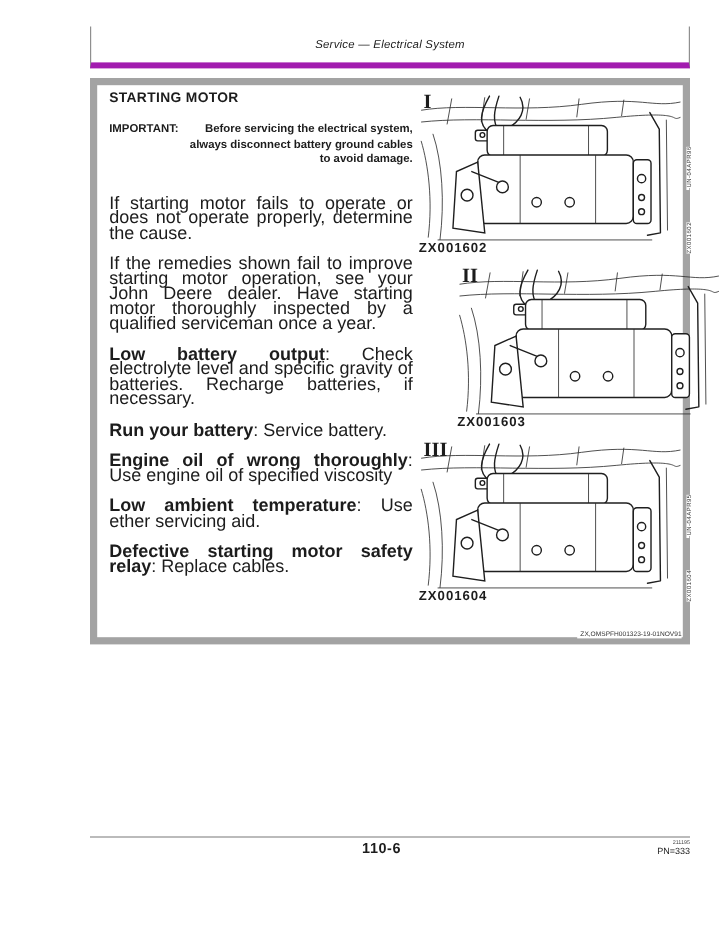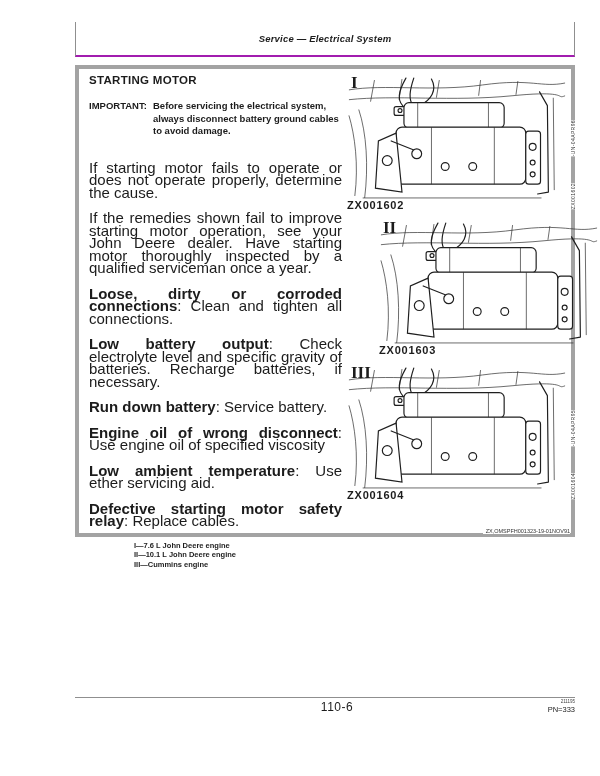--- a/index.html
+++ b/index.html
@@ -13,34 +13,34 @@
     color: #1c1c1c;
     overflow: hidden;
   }
   
   .header-box {
     position: absolute;
     left: 75px; top: 22px;
     width: 500px; height: 35px;
     border-left: 1px solid #8f8f8f;
     border-right: 1px solid #8f8f8f;
-    border-bottom: 2px solid #a21caf;
-    display: flex; align-items: center; justify-content: center; font-weight: bold;
+    border-bottom: 5px solid #a21caf;
+    display: flex; align-items: center; justify-content: center;
   }
   .header-title {
     font-style: italic;
     font-size: 9.5px;
     letter-spacing: 0.2px;
   }
   
   .content-box {
     position: absolute;
     left: 75px; top: 65px;
     width: 500px; height: 472px;
-    border: 4px solid #a3a3a3;
+    border: 6px solid #a3a3a3;
     background: #ffffff;
   }
   .text-col {
     position: absolute;
     left: 10px; top: 5px;
     width: 253px;
   }
   .section-title {
     font-size: 11.5px;
     font-weight: bold;
@@ -48,21 +48,21 @@
     margin-bottom: 14px;
   }
   .important {
     display: flex;
     font-weight: bold;
     font-size: 9.5px;
     line-height: 12.5px;
     margin-bottom: 24px;
   }
   .important-label { width: 64px; flex: 0 0 64px; }
-  .important-text { width: 200px; }
+  .important-text { width: 200px; text-align: right; }
   .para {
     font-size: 15px;
     line-height: 12.5px;
     margin-bottom: 13px;
     text-align: justify;
   }
   .para .run-in { font-weight: bold; }
   .legend {
     margin-left: 45px;
     margin-top: 5px;
@@ -123,25 +123,25 @@
   }
   
   .footer-rule {
     position: absolute;
     left: 75px; top: 697px;
     width: 500px;
     border-top: 1px solid #8f8f8f;
   }
   .page-number {
     position: absolute;
-    left: 87px; top: 700px;
+    left: 68px; top: 700px;
     width: 500px;
     text-align: center;
     font-size: 12px;
-    font-weight: normal;
+    font-weight: bold;
     letter-spacing: 0.5px;
   }
   .print-code {
     position: absolute;
     right: 25px; top: 699px;
     font-size: 4.5px;
     color: #444444;
     text-align: right;
   }
   .part-number {
@@ -169,32 +169,26 @@
     <div class="text-col">
       <div class="section-title">STARTING MOTOR</div>
 
       <div class="important">
         <span class="important-label">IMPORTANT:</span>
         <span class="important-text">Before servicing the electrical system, always disconnect battery ground cables to avoid damage.</span>
       </div>
 
       <p class="para"><span class="run-in"></span><span>If starting motor fails to operate or does not operate properly, determine the cause.</span></p>
       <p class="para"><span class="run-in"></span><span>If the remedies shown fail to improve starting motor operation, see your John Deere dealer. Have starting motor thoroughly inspected by a qualified serviceman once a year.</span></p>
-      <p class="para"><span class="run-in">Loose, dirty or corroded connections</span><span>: Clean and tighten all connections.</span></p>
       <p class="para"><span class="run-in">Low battery output</span><span>: Check electrolyte level and specific gravity of batteries. Recharge batteries, if necessary.</span></p>
-      <p class="para"><span class="run-in">Run down battery</span><span>: Service battery.</span></p>
-      <p class="para"><span class="run-in">Engine oil of wrong disconnect</span><span>: Use engine oil of specified viscosity</span></p>
+      <p class="para"><span class="run-in">Run your battery</span><span>: Service battery.</span></p>
+      <p class="para"><span class="run-in">Engine oil of wrong thoroughly</span><span>: Use engine oil of specified viscosity</span></p>
       <p class="para"><span class="run-in">Low ambient temperature</span><span>: Use ether servicing aid.</span></p>
       <p class="para"><span class="run-in">Defective starting motor safety relay</span><span>: Replace cables.</span></p>
 
-      <div class="legend">
-        <div>I—7.6 L John Deere engine</div>
-        <div>II—10.1 L John Deere engine</div>
-        <div>III—Cummins engine</div>
-      </div>
     </div>
 
     <svg width="0" height="0" style="position:absolute">
       <defs>
         <g id="starter">
 
           <path class="thin" d="M4 14 C 40 8, 90 16, 140 9 S 200 12, 224 7"></path>
           <path class="thin" d="M4 24 C 50 19, 110 26, 170 20 S 214 24, 224 20"></path>
           <path class="thin" d="M30 4 L 26 26 M58 3 L 55 24 M96 4 L 93 22 M138 4 L 136 20 M176 5 L 174 19"></path>
           <path class="thin" d="M4 40 C 10 60, 14 90, 10 122"></path>

